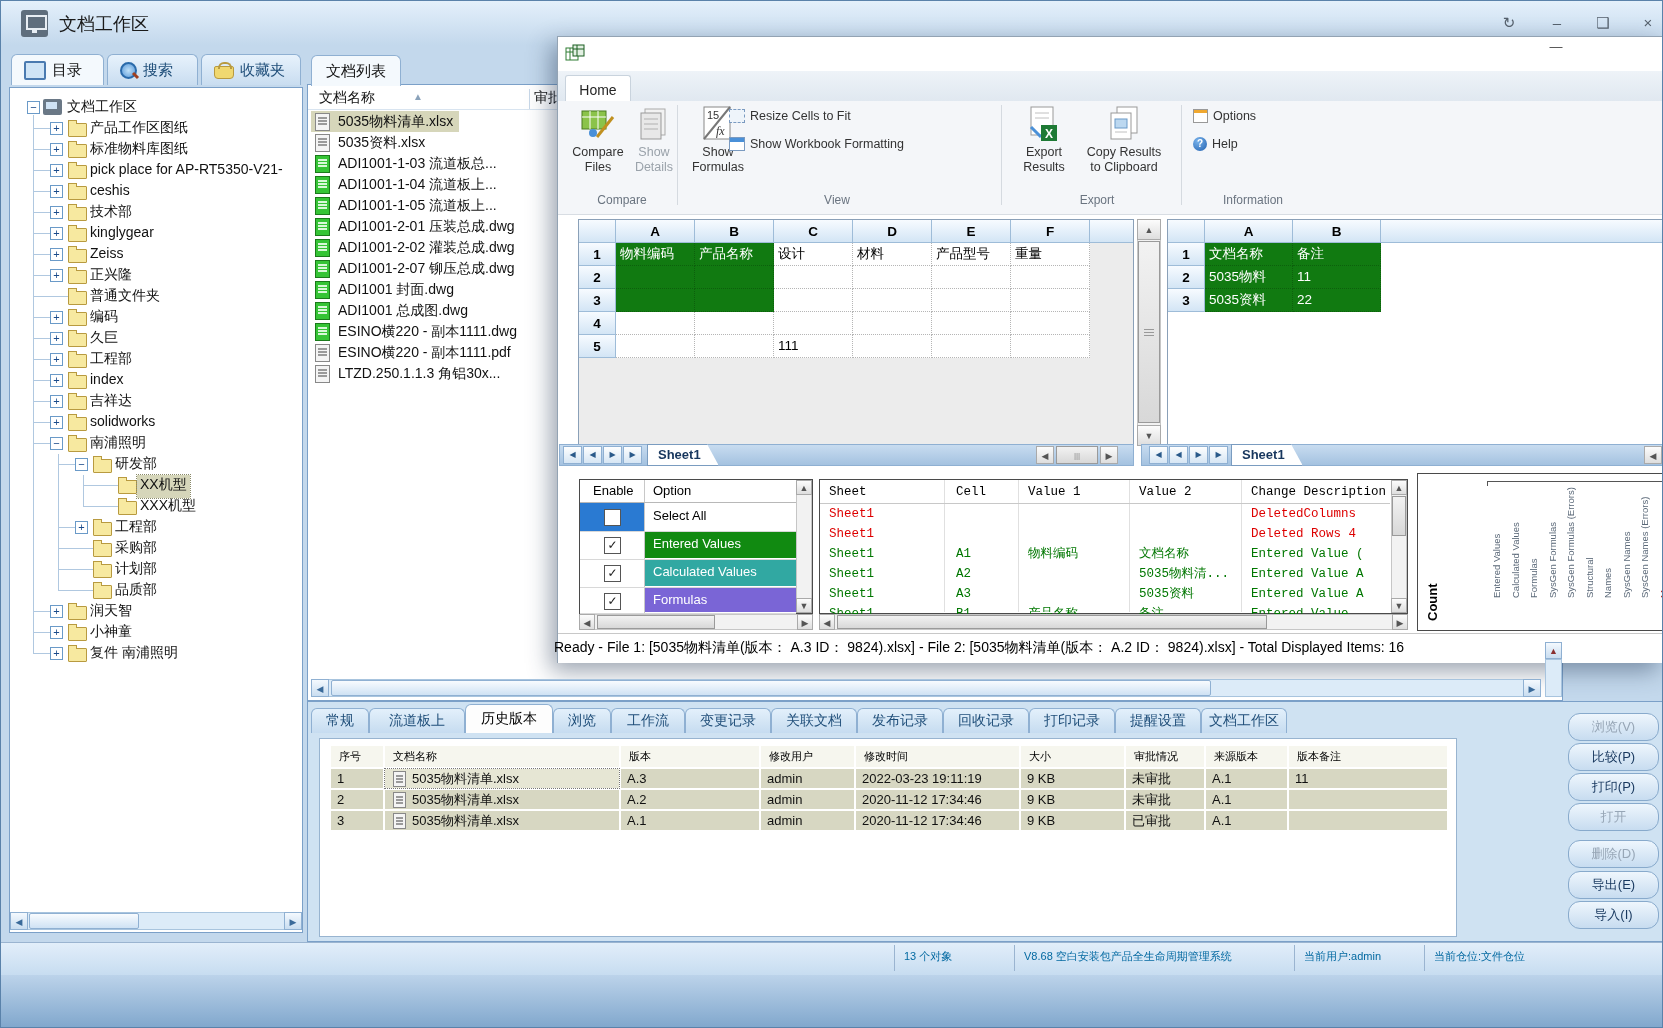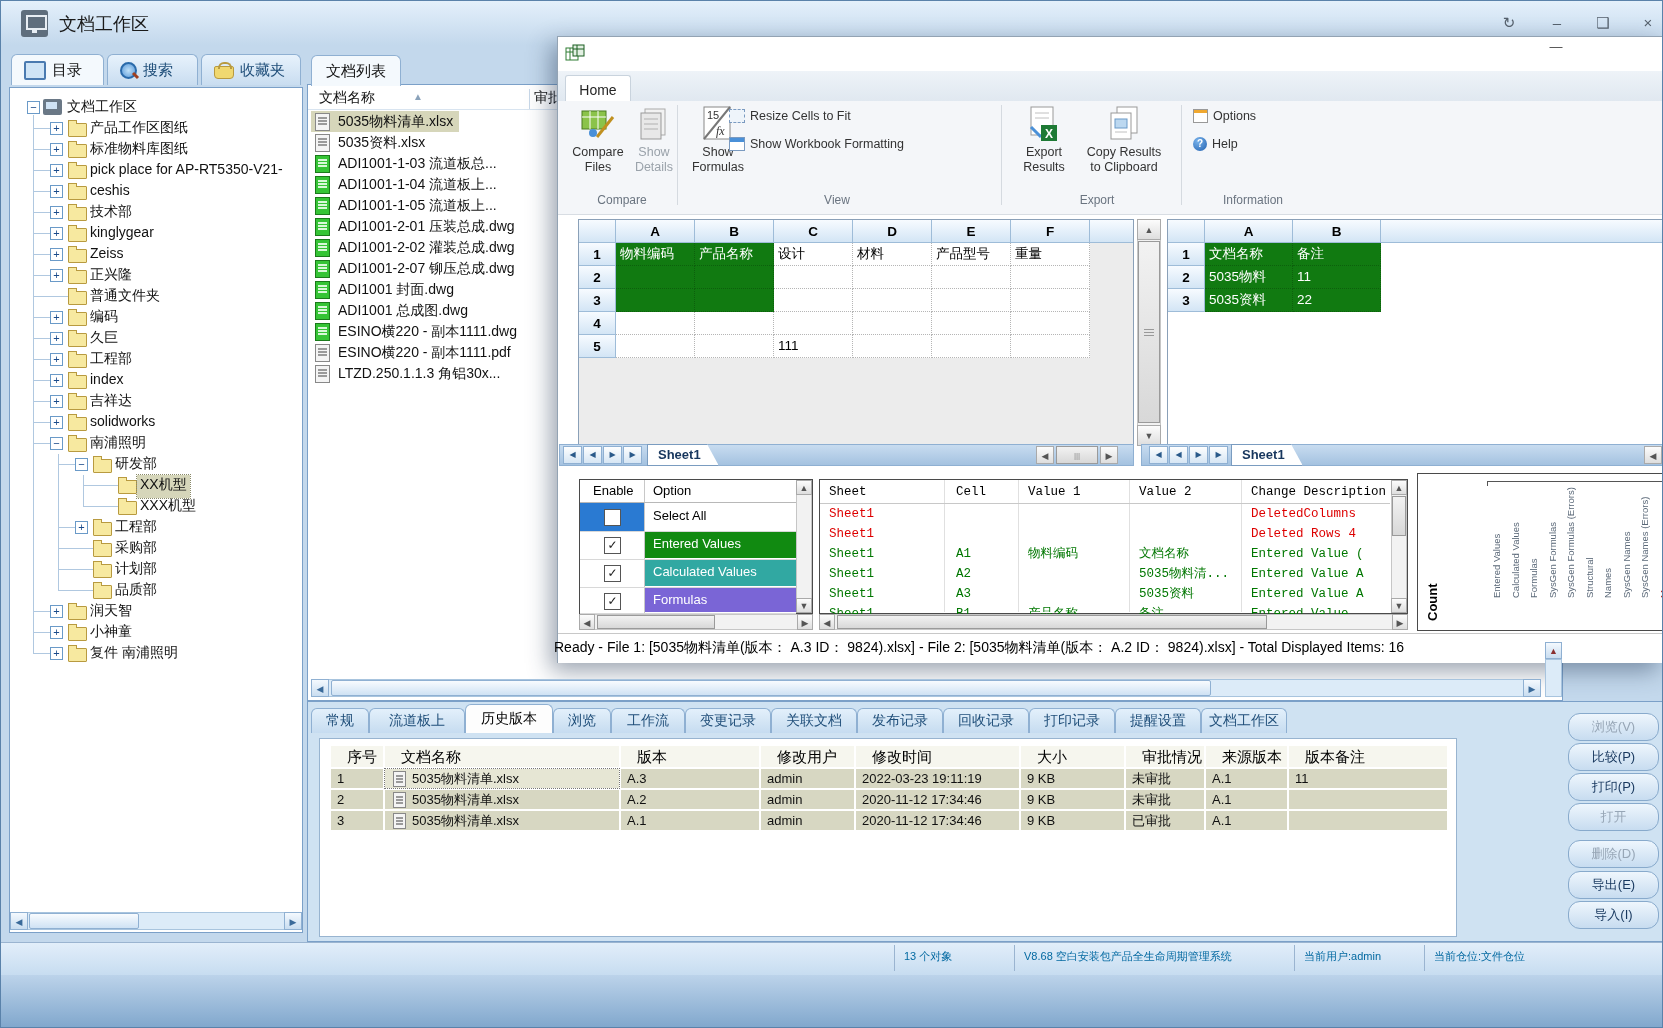--- a/index.html
+++ b/index.html
@@ -51,21 +51,21 @@
   .dicon.green i{background:#d8f8d8;}
   .ditem{height:21px;display:inline-flex;align-items:center;gap:8px;padding:0 6px 0 4px;font-size:14px;color:#111;white-space:nowrap;}
   .ditem.sel{background:#d6d6ba;}
   
   .btab{height:24px;top:707px;border:1px solid #8fb0d2;border-bottom:none;border-radius:6px 6px 0 0;
     background:linear-gradient(#e3f0fb,#c6dcf0);font-size:14px;color:#1f4e79;display:flex;align-items:center;justify-content:center;}
   .btab.active{top:703px;height:28px;background:#fdfdfd;color:#000;}
   
   #hist-bg{left:306px;top:700px;width:1357px;height:241px;background:#cfe2f2;border:1px solid #7ba0c8;box-sizing:border-box;}
   #hist-box{left:318px;top:737px;width:1138px;height:199px;background:#fff;border:1px solid #98b4d0;box-sizing:border-box;}
-  .hh{font-size:15px;color:#000;background:#f6f6ee;height:21px;line-height:21px;padding-left:16px;box-sizing:border-box;white-space:nowrap;overflow:hidden;}
+  .hh{font-size:11px;color:#000;background:#f6f6ee;height:21px;line-height:21px;padding-left:8px;box-sizing:border-box;white-space:nowrap;overflow:hidden;}
   .hc{font-size:13px;color:#111;background:#d7d7c2;height:19px;line-height:19px;padding-left:6px;box-sizing:border-box;white-space:nowrap;overflow:hidden;}
   .hc.namesel{background:#e6e6d4;outline:1px dotted #777;}
   .hbtn{left:1567px;width:89px;height:26px;border:1px solid #88aacc;border-radius:12px;
     background:linear-gradient(#eef6fd,#c7dcf0);font-size:13px;color:#17375e;
     display:flex;align-items:center;justify-content:center;}
   .hbtn.dis{color:#97a6b6;}
   
   #statusbar{left:0px;top:941px;width:1663px;height:33px;background:linear-gradient(#e2eefa,#c6dcf0);border-top:1px solid #9ab4d0;}
   .sseg{top:948px;font-size:11px;color:#0369a1;white-space:nowrap;}
   .ssep{top:944px;width:1px;height:26px;background:#9ab4d0;}

